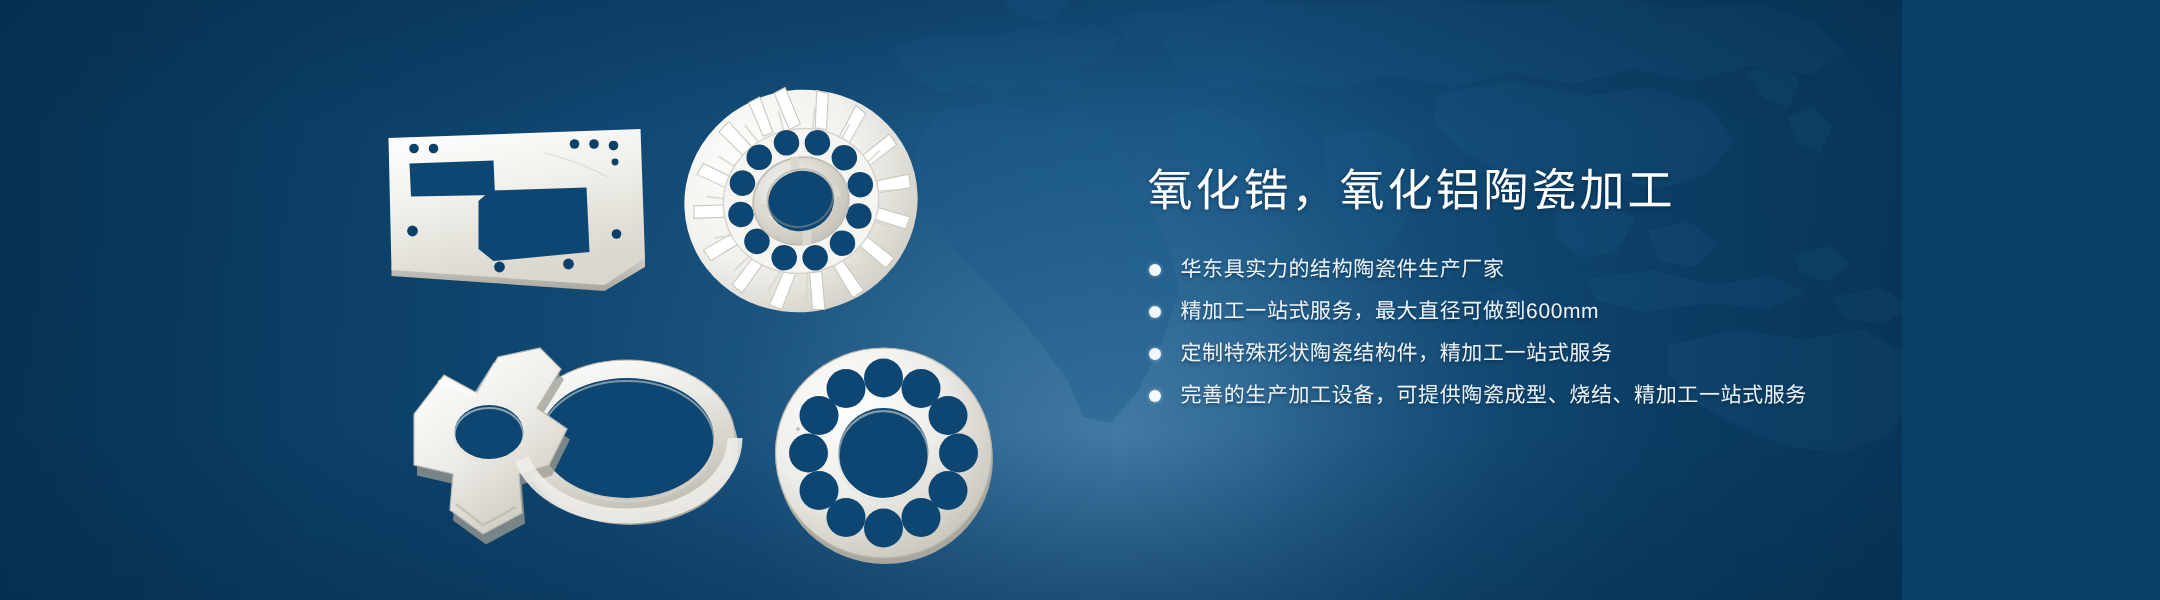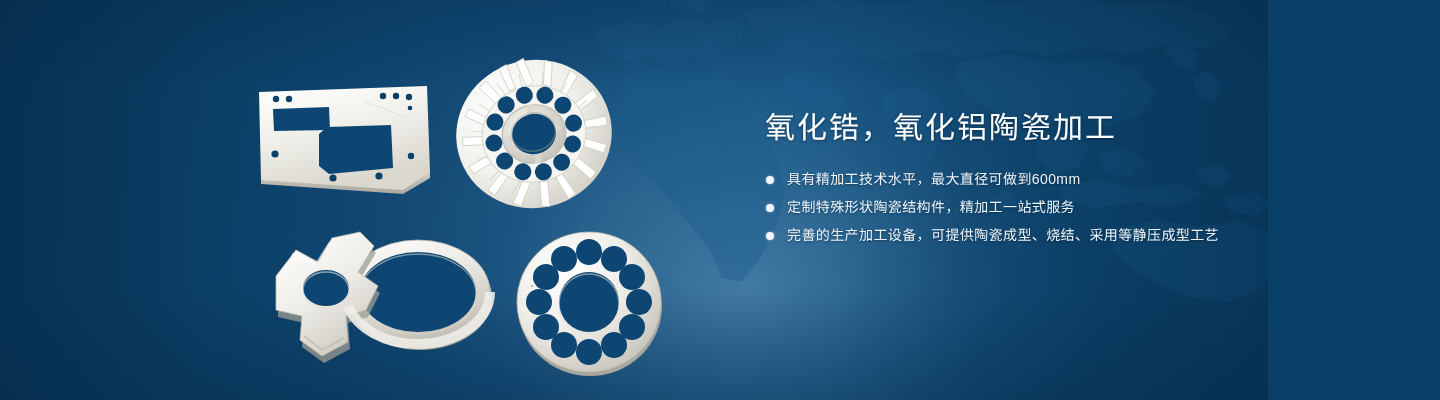--- a/index.html
+++ b/index.html
@@ -330,26 +330,30 @@
       </svg>
     </div>
 
   </div>
 
   <div class="copy">
     <h1 class="headline">氧化锆，氧化铝陶瓷加工</h1>
     <ul class="bullets">
       <li>
         <span class="dot"></span>
-        <span>具有精加工技术水平，最大直径可做到600mm</span>
+        <span>华东具实力的结构陶瓷件生产厂家</span>
+      </li>
+      <li>
+        <span class="dot"></span>
+        <span>精加工一站式服务，最大直径可做到600mm</span>
       </li>
       <li>
         <span class="dot"></span>
         <span>定制特殊形状陶瓷结构件，精加工一站式服务</span>
       </li>
       <li>
         <span class="dot"></span>
-        <span>完善的生产加工设备，可提供陶瓷成型、烧结、采用等静压成型工艺</span>
+        <span>完善的生产加工设备，可提供陶瓷成型、烧结、精加工一站式服务</span>
       </li>
     </ul>
   </div>
 
 </div>
 
 </body></html>

